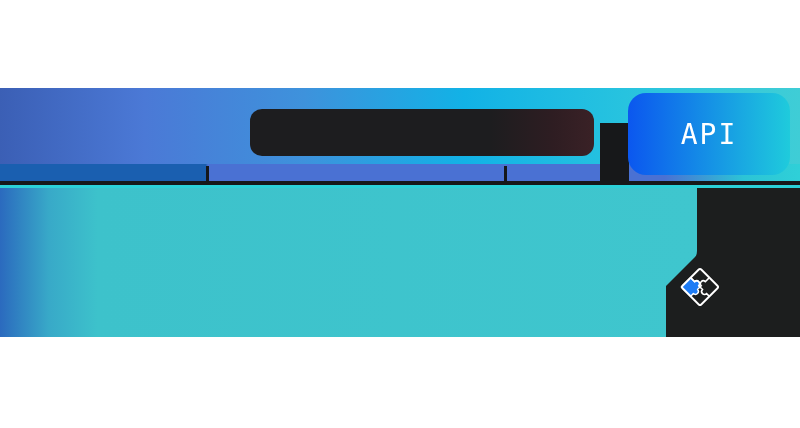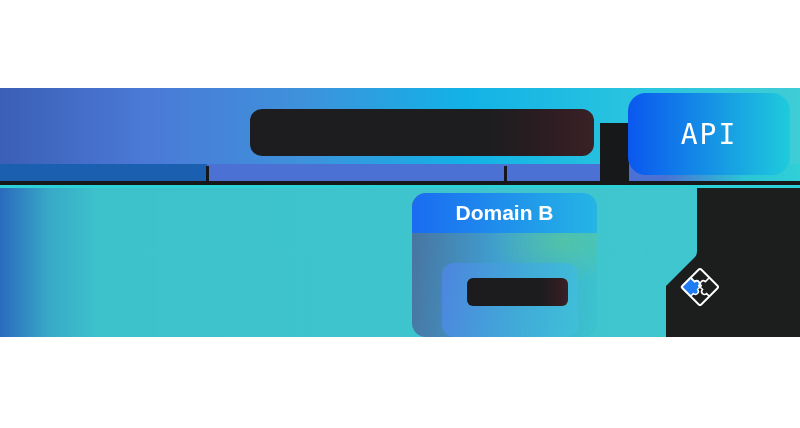--- a/index.html
+++ b/index.html
@@ -110,27 +110,20 @@
 
   <svg class="abs dark-panel" width="134" height="149" viewBox="0 0 134 149">
     <path d="M31 0 H134 V149 H0 V98 L29 69 Q31 67 31 63 Z" fill="#1c1e1e"></path>
   </svg>
 
   <div class="abs api-box">
     <span class="api-label">API</span>
   </div>
 
 
-  <div class="abs domain-card domain-b">
-    <div class="domain-header">
-      <span class="domain-label">Domain B</span>
-    </div>
-    <div class="well well-b1"></div>
-    <div class="ph-box ph-b1"></div>
-  </div>
 
   <div class="abs puzzle-wrap">
     <svg width="30" height="30" viewBox="0 0 34 34">
 
       <path d="M2 17 H8.5 A3.3 3.3 0 1 1 15.1 17 H17 V21 A3.3 3.3 0 1 1 17 27.6 V32 H2 Z" fill="#1e7cf5" stroke="#ffffff" stroke-width="1.6" stroke-linejoin="round"></path>
 
       <rect x="2" y="2" width="30" height="30" rx="2" fill="none" stroke="#ffffff" stroke-width="2.2"></rect>
 
       <path d="M17 2 V8.5 A3.3 3.3 0 1 0 17 15.1 V17" fill="none" stroke="#ffffff" stroke-width="1.8"></path>
 

